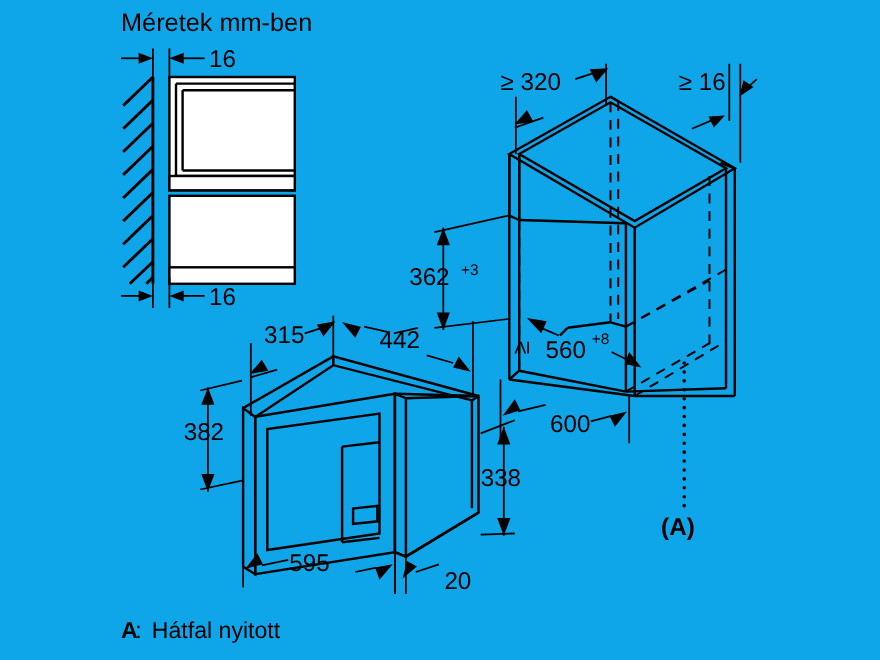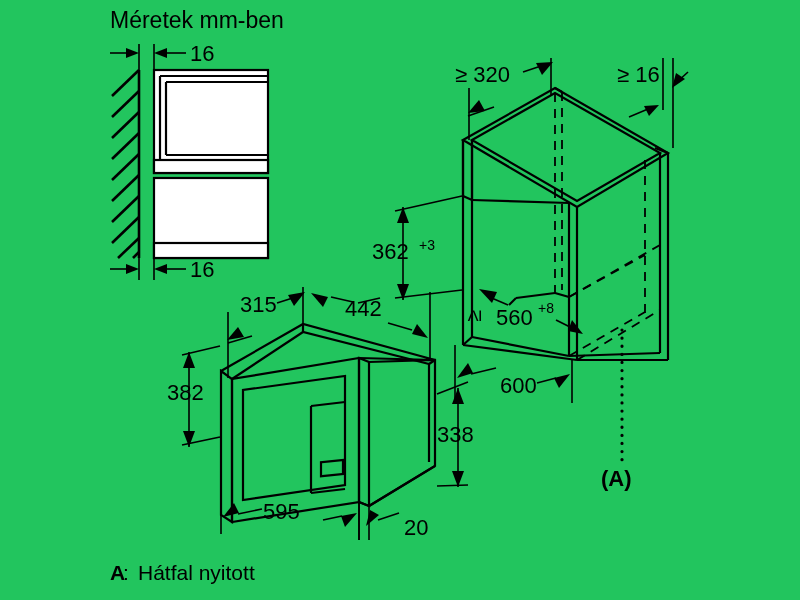--- a/index.html
+++ b/index.html
@@ -8,21 +8,21 @@
     background: #ffffff;
   }
   body {
     font-family: "Liberation Sans", sans-serif;
     -webkit-font-smoothing: antialiased;
   }
   #page {
     position: relative;
     width: 800px;
     height: 600px;
-    background: #22c55e;
+    background: #0ea5e9;
     overflow: hidden;
   }
   #drawing {
     position: absolute;
     left: 0;
     top: 0;
     width: 800px;
     height: 600px;
   }
   .ttl {

